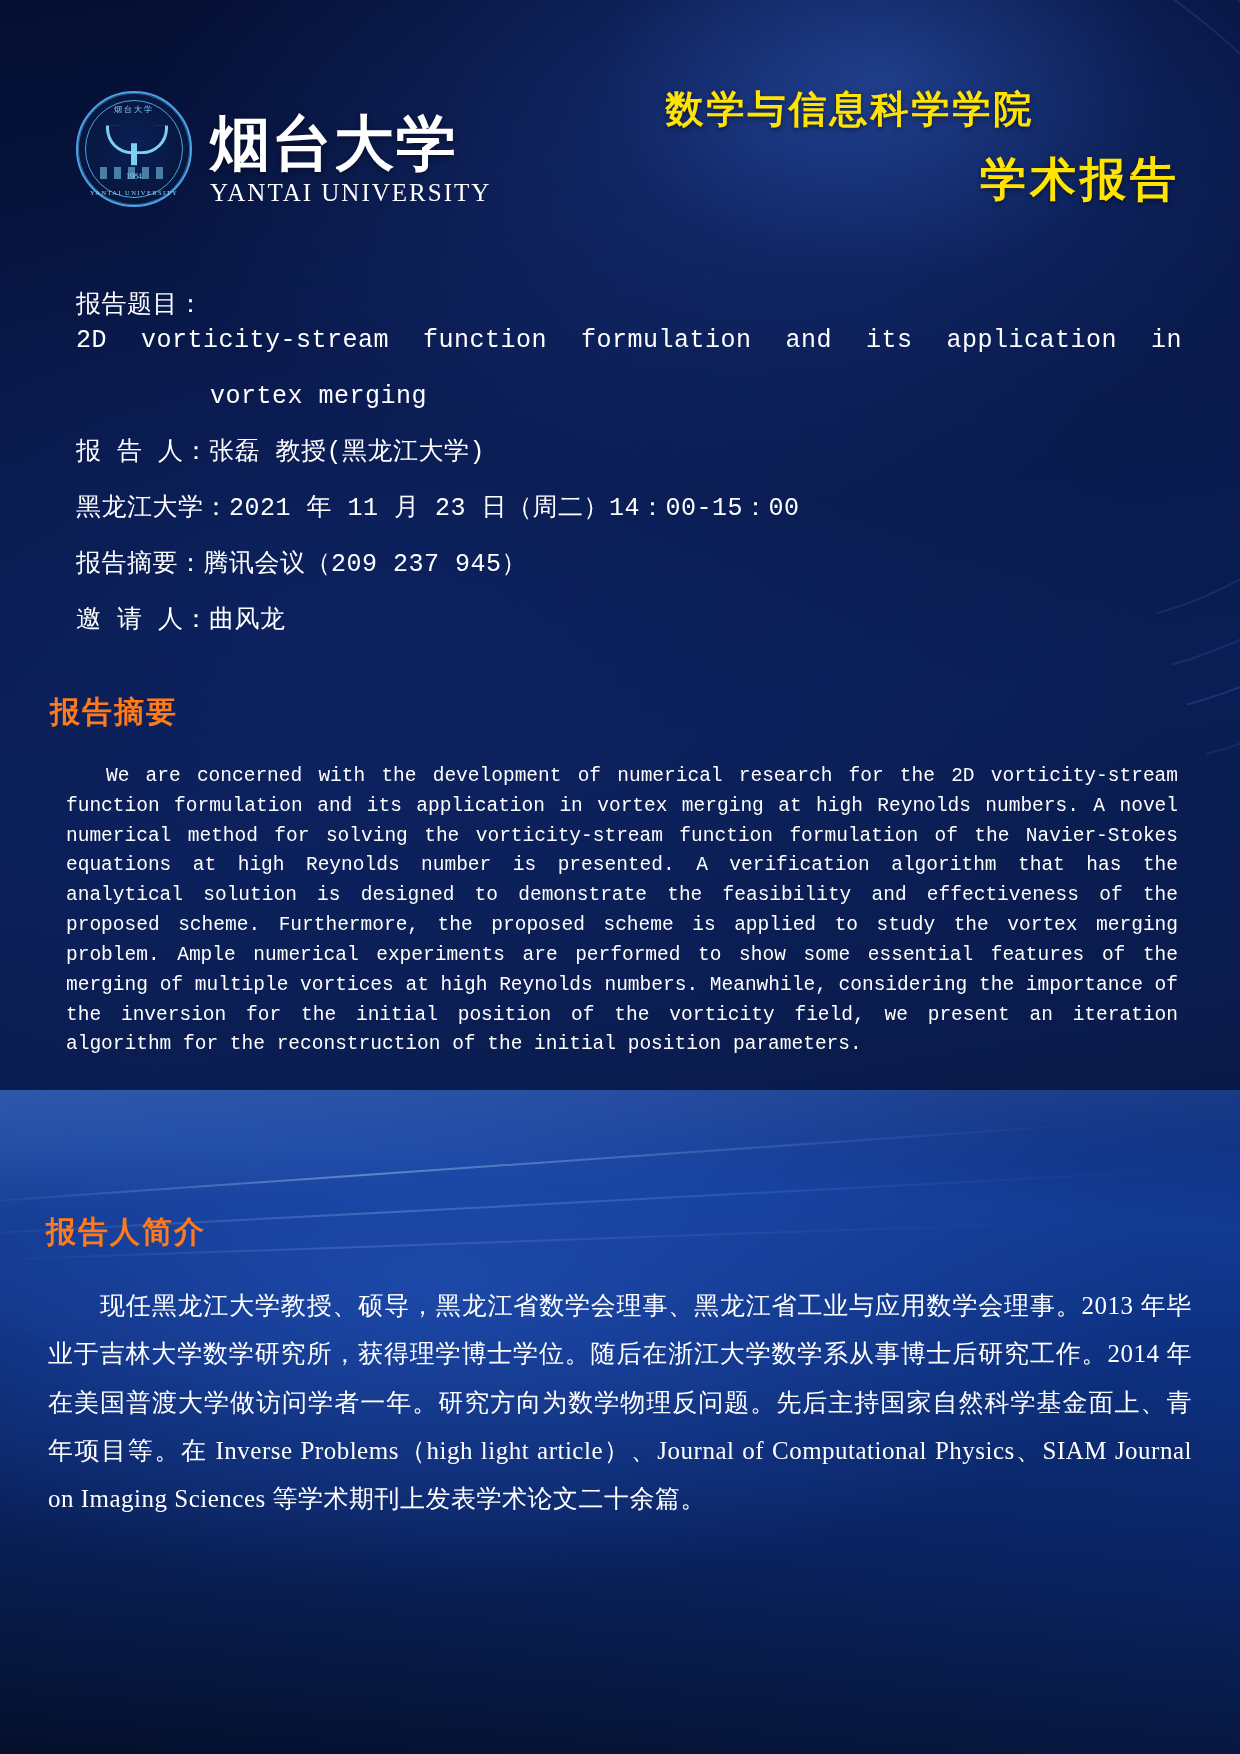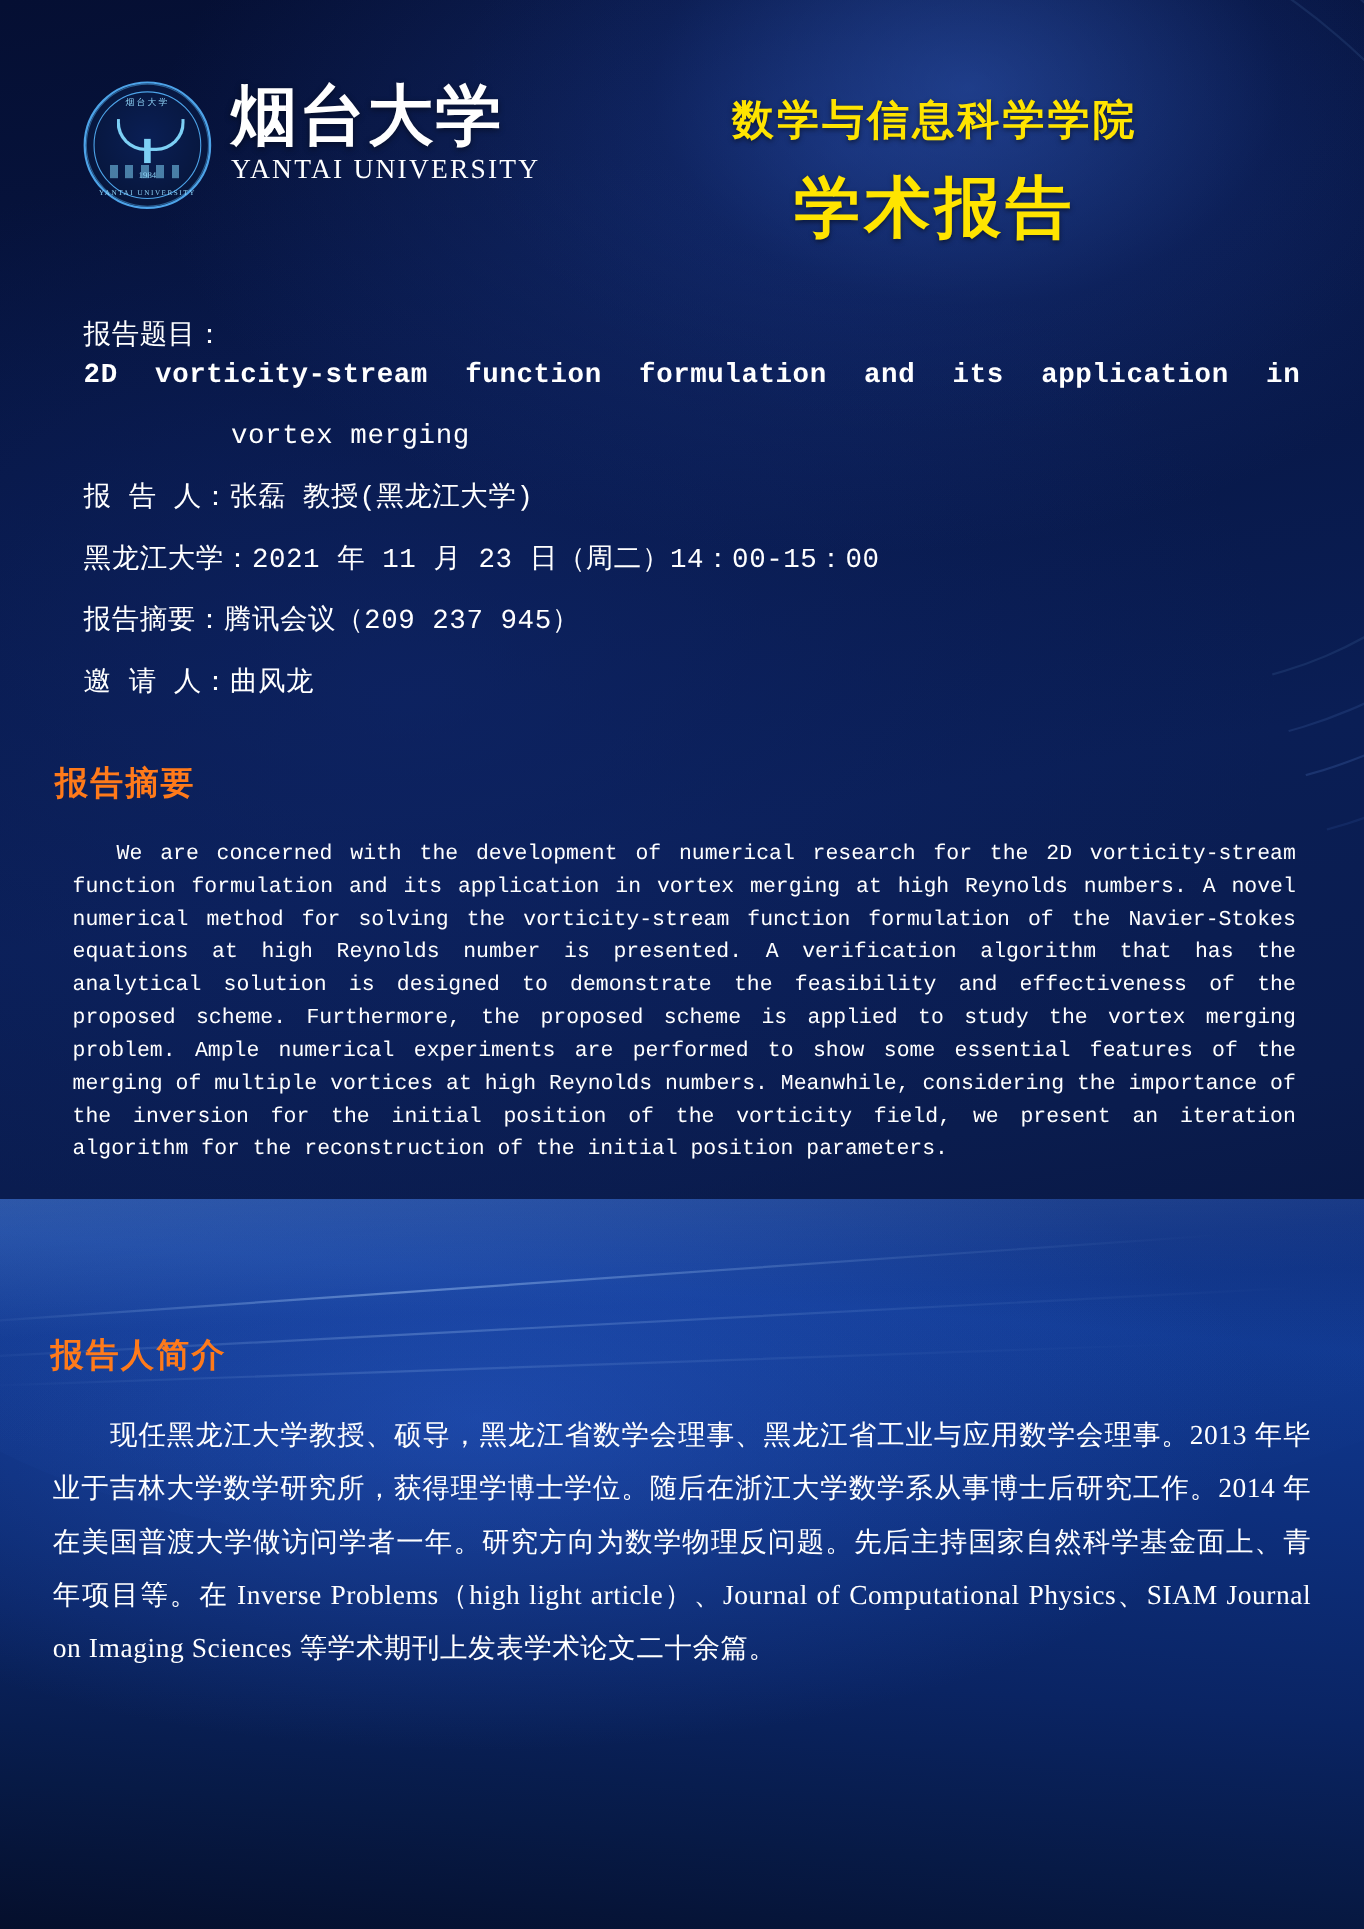--- a/index.html
+++ b/index.html
@@ -84,23 +84,23 @@
   }
 
   
   .header {
     position: absolute;
     left: 0; right: 0; top: 62px;
     height: 170px;
   }
   .logo-wrap {
     position: absolute;
-    left: 76px; top: 12px;
+    left: 76px; top: 29px;
     display: flex;
-    align-items: flex-start;
+    align-items: flex-end;
   }
   .seal {
     width: 112px; height: 112px;
     border-radius: 50%;
     border: 2px solid #4da3e8;
     position: relative;
     background: radial-gradient(circle at 50% 45%, #0a1f55 0%, #07163c 70%, #061130 100%);
     box-shadow: 0 0 0 1px rgba(80,170,235,0.5) inset;
   }
   .seal .ring2 {
@@ -173,44 +173,44 @@
   .title-1 {
     color: #ffe400;
     font-size: 38px;
     font-weight: bold;
     letter-spacing: 3px;
     font-family: "DejaVu Sans", sans-serif;
     text-shadow: 0 2px 5px rgba(0,0,0,0.5);
   }
   .title-2 {
     color: #ffe400;
-    font-size: 60px;
+    font-size: 46px;
     font-weight: bold;
     letter-spacing: 4px;
     margin-top: 14px;
     font-family: "DejaVu Sans", sans-serif;
     text-shadow: 0 2px 5px rgba(0,0,0,0.5);
+    text-align: right;
   }
 
   
   .info {
     position: absolute;
     left: 76px; right: 58px; top: 288px;
     color: #ffffff;
     font-size: 25px;
     font-family: "Liberation Mono", monospace;
     letter-spacing: 0.5px;
   }
   .info-row { margin-bottom: 21px; line-height: 1.4; flex-direction: column; }
   .info-row .lbl { white-space: pre; }
   .topic-text {
     display: block;
     text-align: justify;
     text-align-last: justify;
-    font-weight: bold;
   }
   .topic-wrap { display: flex; }
   .topic-wrap .val {
     flex: 1;
     text-align: justify;
   }
   .topic-line2 { padding-left: 134px; margin-top: 12px; }
 
   
   .sec-title {

